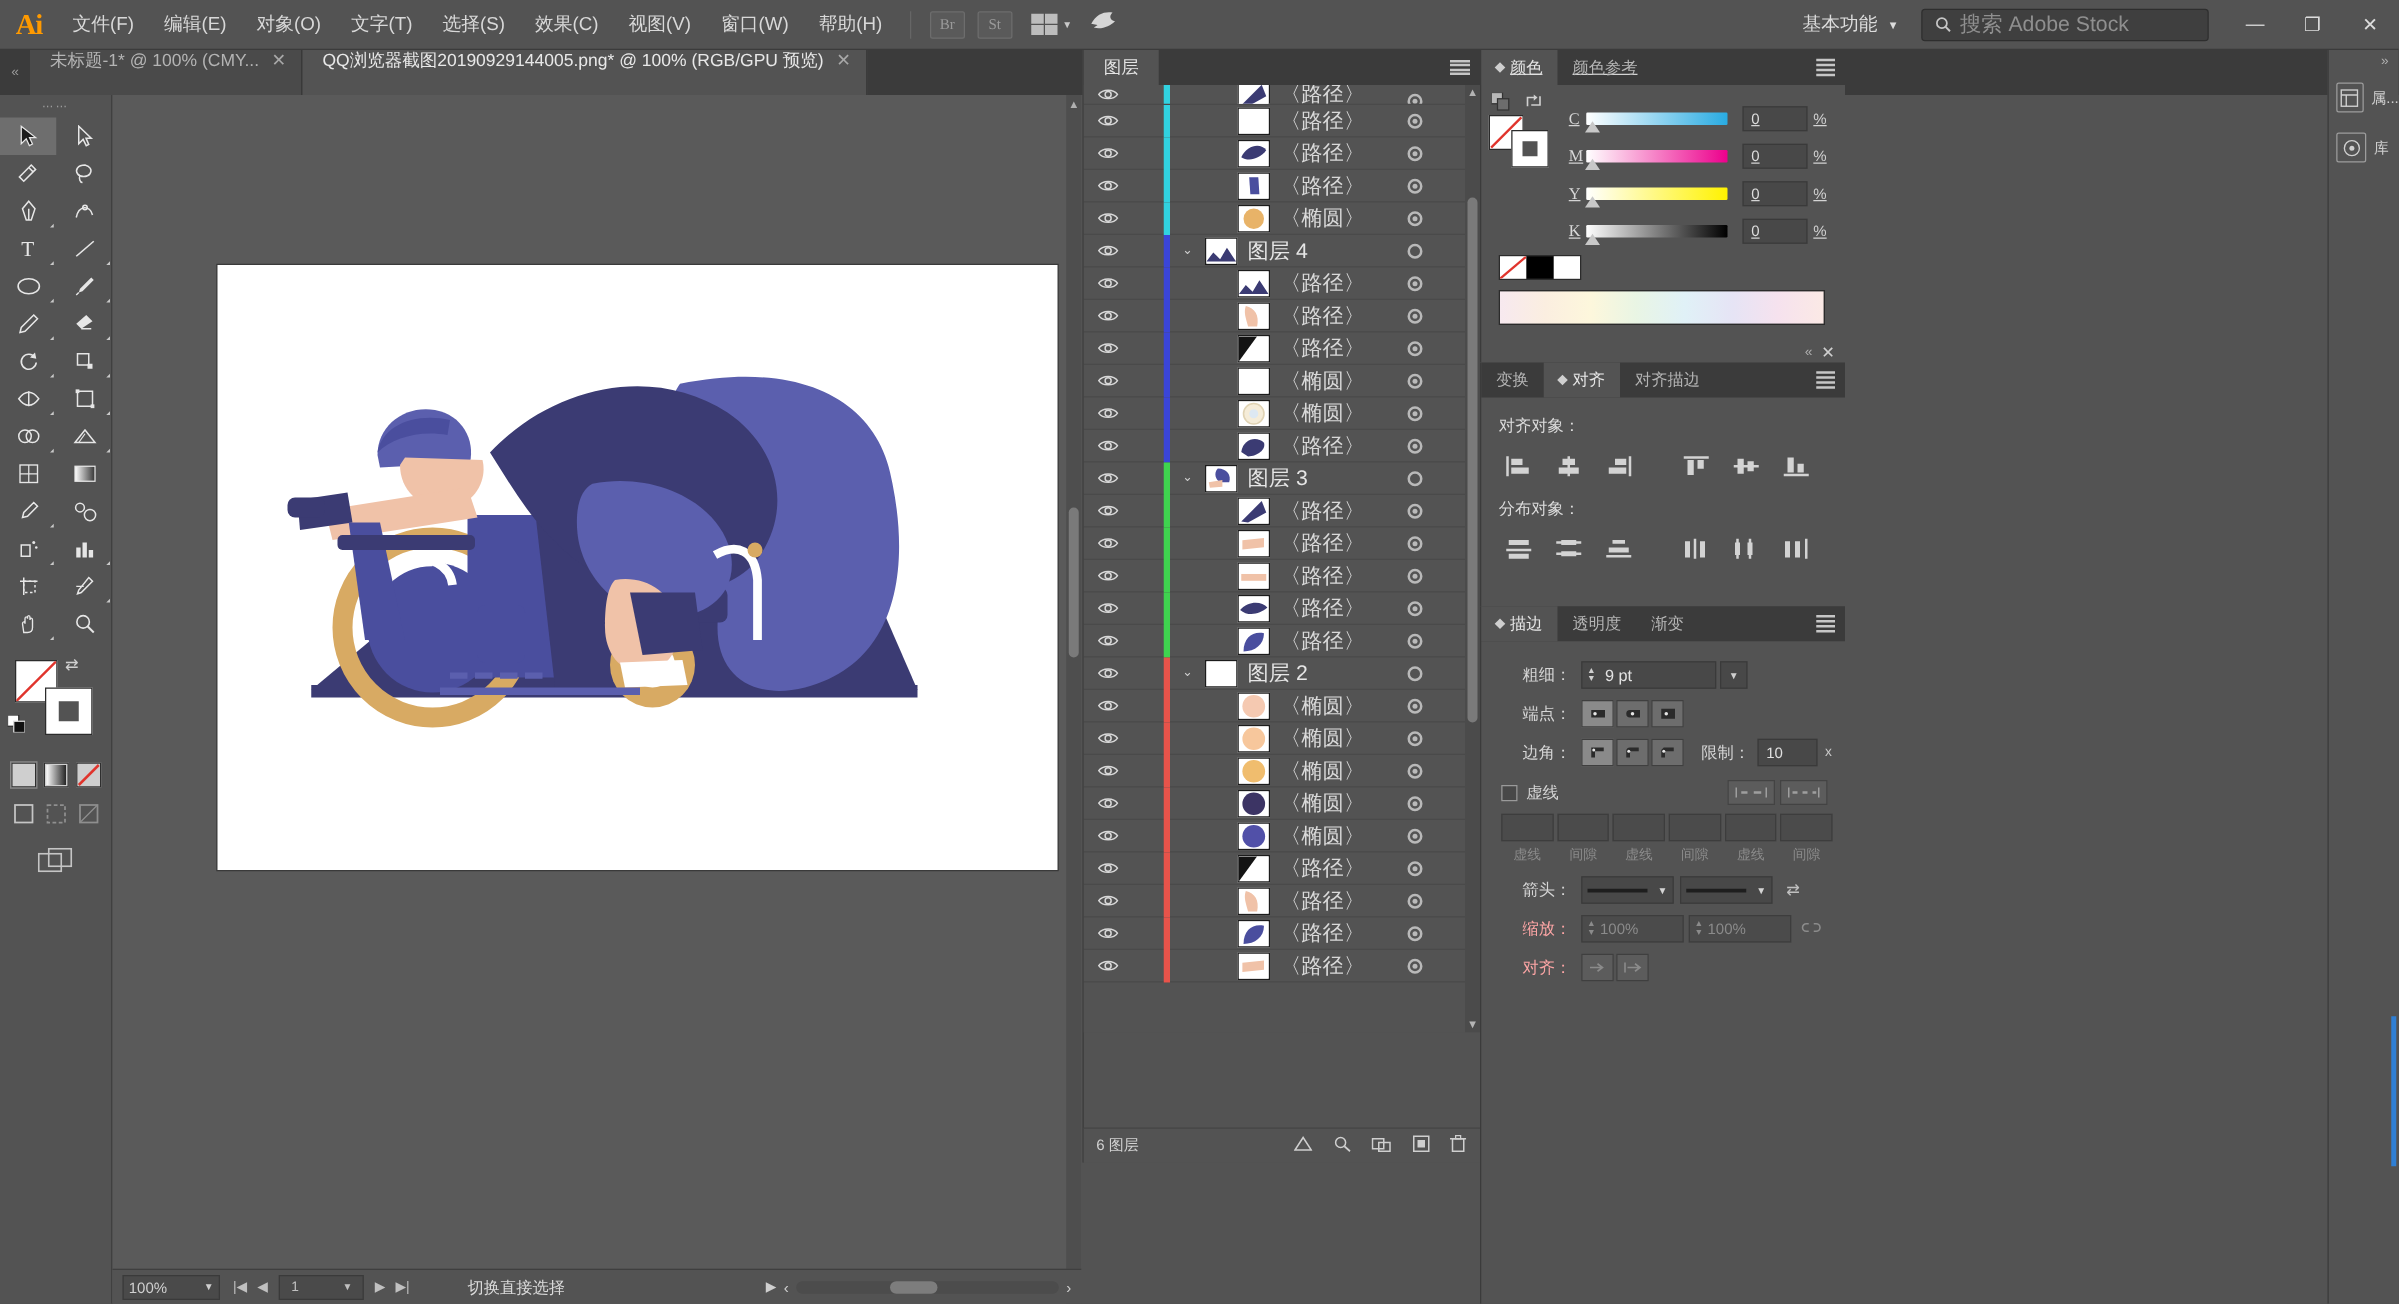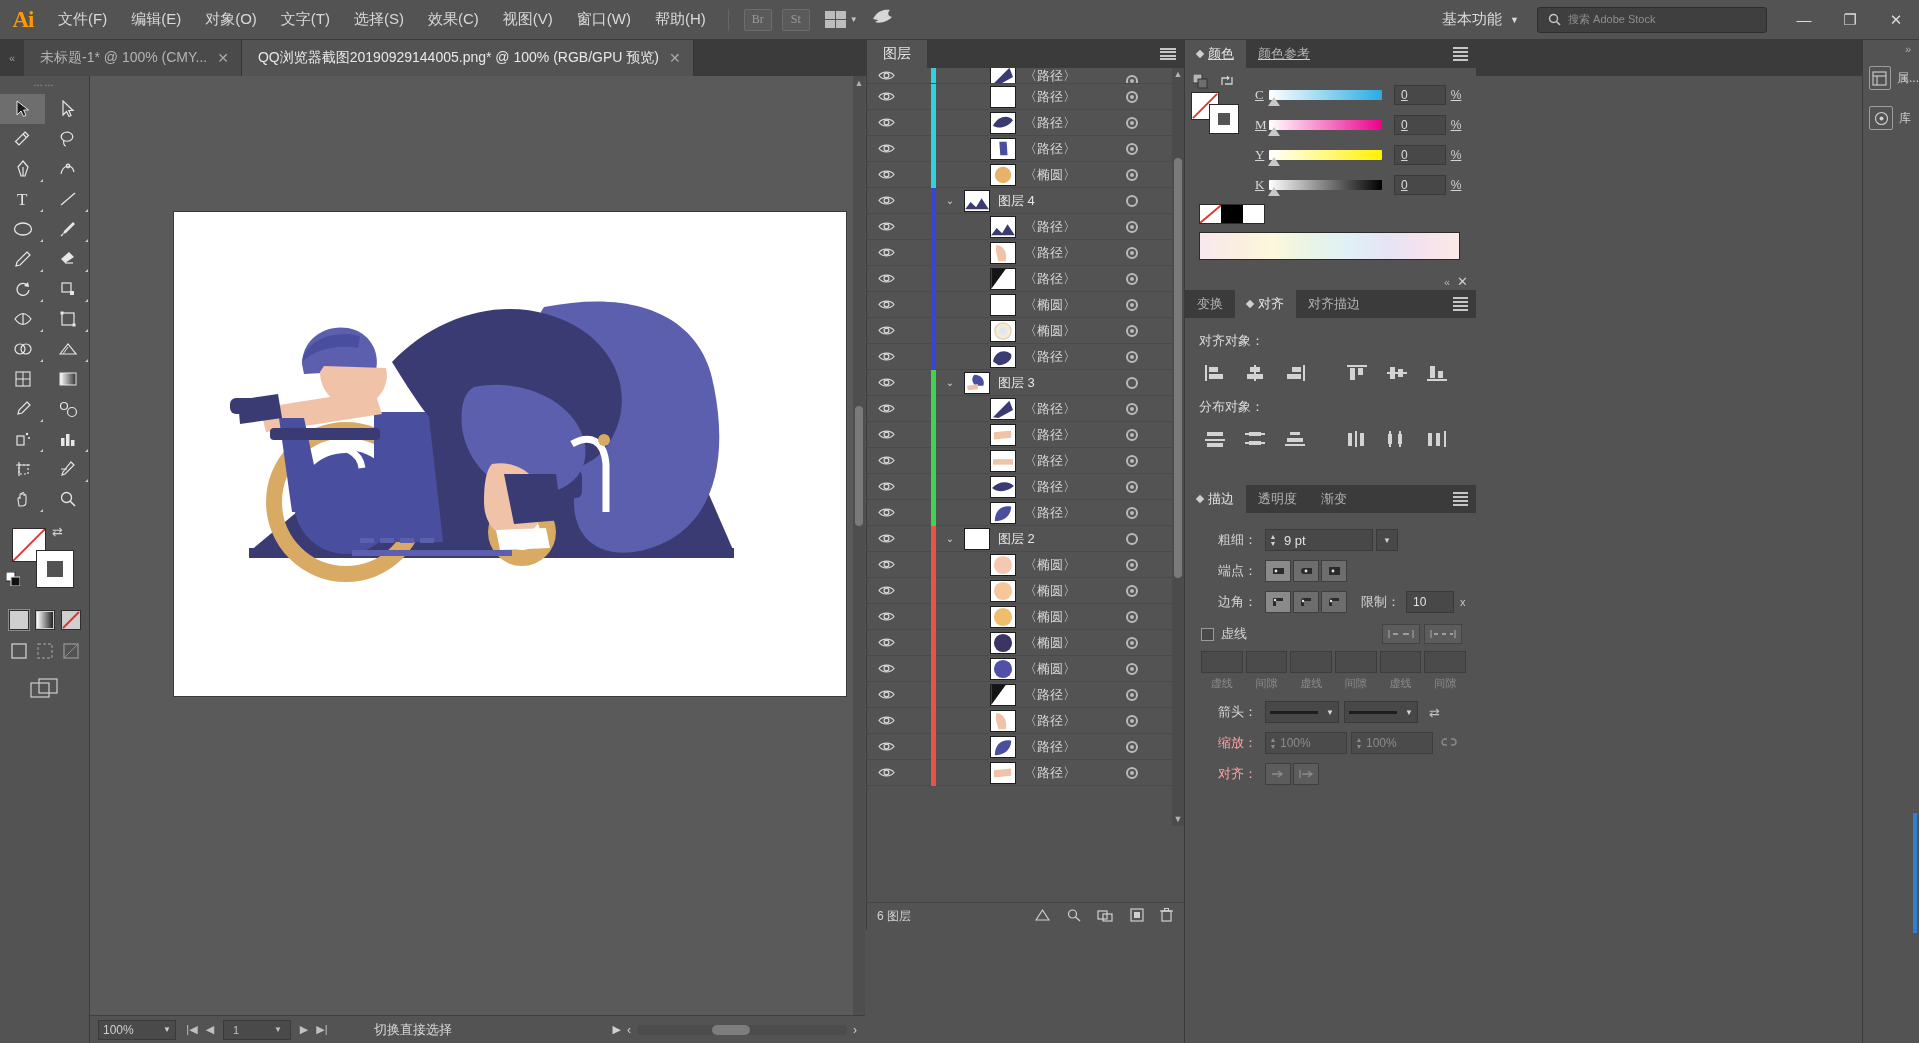--- a/index.html
+++ b/index.html
@@ -42,38 +42,38 @@
   .spacer { flex: 1; }
   .workspace-btn {
     display: flex; align-items: center; gap: 8px; font-size: 15px; color: #dcdcdc;
     padding: 0 10px; height: 28px; cursor: default;
   }
   .search-box {
     display: flex; align-items: center; gap: 7px;
     background: #3f3f3f; border: 1px solid #2e2e2e; border-radius: 3px;
     height: 26px; padding: 0 10px; margin-left: 8px; min-width: 230px;
   }
-  .search-box .ph { font-size: 11px; color: #8f8f8f; }
+  .search-box .ph { font-size: 17px; color: #8f8f8f; }
   .win-ctrl { display: flex; align-items: center; margin-left: 14px; }
   .win-btn {
     width: 46px; height: 40px; display: flex; align-items: center; justify-content: center;
     font-size: 15px; color: #dcdcdc;
   }
 
   
   .tabbar {
     position: absolute; left: 0; top: 40px; width: 1919px; height: 36px;
     background: #3b3b3b; display: flex; align-items: flex-end;
   }
   .tab-collapse {
     width: 24px; height: 36px; display: flex; align-items: center; justify-content: center;
     font-size: 11px; color: #9c9c9c;
   }
   .doc-tab {
-    height: 36px; display: flex; align-items: center; gap: 10px;
+    height: 36px; display: flex; align-items: flex-start; gap: 10px;
     padding: 0 12px 0 16px; font-size: 14px; white-space: nowrap;
     background: #4a4a4a; color: #b4b4b4; border-right: 1px solid #343434;
   }
   .doc-tab.active { background: #535353; color: #e8e8e8; }
   .doc-tab .x { font-size: 14px; color: #a8a8a8; }
   .tabbar .right-collapse {
     position: absolute; right: 6px; bottom: 10px; font-size: 11px; color: #9c9c9c;
   }
 
   
@@ -212,21 +212,21 @@
   .lrow .colorbar { width: 5px; height: 26px; }
   .lrow .twisty {
     width: 28px; text-align: center; font-size: 10px; color: #d0d0d0;
   }
   .lrow .thumb {
     width: 26px; height: 22px; background: #fff; border: 1px solid #1c1c1c;
     margin-right: 8px; overflow: hidden; flex-shrink: 0;
   }
   .lrow.child .thumb { margin-left: 26px; }
   .lrow .thumb svg { width: 100%; height: 100%; display: block; }
-  .lrow .lname { font-size: 13px; color: #d9d9d9; white-space: nowrap; text-align: center; }
+  .lrow .lname { font-size: 17px; color: #d9d9d9; white-space: nowrap; text-align: center; }
   .lrow.group .lname { color: #e6e6e6; }
   .lrow .target {
     position: absolute; right: 46px; top: 7px; width: 12px; height: 12px;
     border: 2px solid #b9b9b9; border-radius: 50%;
   }
   .lrow .target.filled::after {
     content: ''; position: absolute; left: 2px; top: 2px; width: 4px; height: 4px;
     background: #b9b9b9; border-radius: 50%;
   }
   .layers-scroll {

